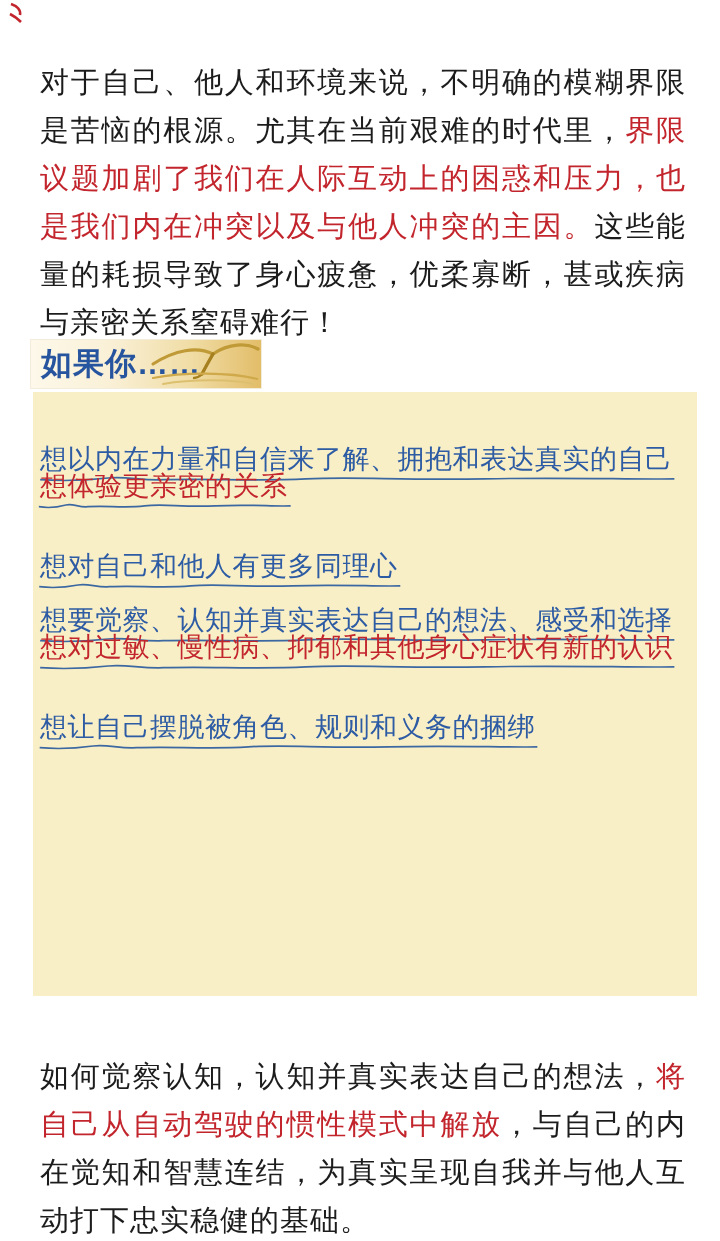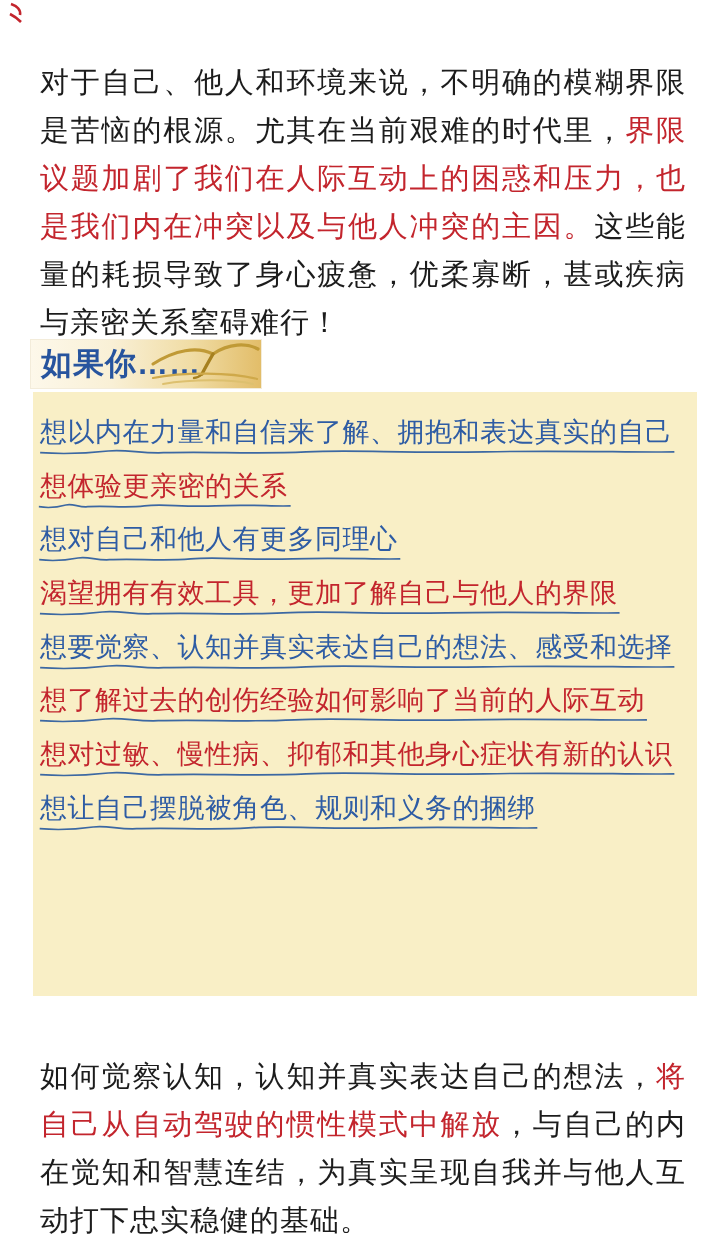--- a/index.html
+++ b/index.html
@@ -33,21 +33,21 @@
   .bird{position:absolute; right:0; top:2px;}
   .yellow-box{
     position:absolute; left:33px; top:392px; width:664px; height:604px;
     background:var(--boxbg); box-sizing:border-box; padding:26px 0 0 7px;
   }
   .item{height:53.7px; white-space:nowrap;}
   .item-text{
     position:relative; display:inline-block; font-size:27px;
     letter-spacing:.5px; line-height:29px; font-weight:500;
   }
-  .item-red{color:var(--red);} .item-blue{color:var(--blue);}
+  .item-red{color:var(--red);} .item-blue{color:var(--blue);margin-top:27px;}
   .item-underline{
     position:absolute; left:-2px; right:-4px; bottom:-10px; height:12px; width:calc(100% + 6px);
   }
 </style>
 </head>
 <body>
 
 <div class="page">
 
   <svg class="corner-mark" width="16" height="22" viewBox="0 0 16 22" aria-hidden="true">
@@ -72,27 +72,21 @@
   <div class="yellow-box" id="listBox">
       <div class="item"><span class="item-text item-blue">想以内在力量和自信来了解、拥抱和表达真实的自己<svg class="item-underline" viewBox="0 0 600 14" preserveAspectRatio="none">
             <path d="M2 9 C26 11 44 10 66 7 C84 5 96 10 118 9 C160 7 200 11 252 8 C300 5 340 10 420 8 C500 6 560 9 598 8" fill="none" stroke="#3c68a2" stroke-width="2"></path>
           </svg></span></div>
       <div class="item"><span class="item-text item-red">想体验更亲密的关系<svg class="item-underline" viewBox="0 0 600 14" preserveAspectRatio="none">
             <path d="M2 9 C26 11 44 10 66 7 C84 5 96 10 118 9 C160 7 200 11 252 8 C300 5 340 10 420 8 C500 6 560 9 598 8" fill="none" stroke="#3c68a2" stroke-width="2"></path>
           </svg></span></div>
       <div class="item"><span class="item-text item-blue">想对自己和他人有更多同理心<svg class="item-underline" viewBox="0 0 600 14" preserveAspectRatio="none">
             <path d="M2 9 C26 11 44 10 66 7 C84 5 96 10 118 9 C160 7 200 11 252 8 C300 5 340 10 420 8 C500 6 560 9 598 8" fill="none" stroke="#3c68a2" stroke-width="2"></path>
           </svg></span></div>
-      <div class="item"><span class="item-text item-red">渴望拥有有效工具，更加了解自己与他人的界限<svg class="item-underline" viewBox="0 0 600 14" preserveAspectRatio="none">
-            <path d="M2 9 C26 11 44 10 66 7 C84 5 96 10 118 9 C160 7 200 11 252 8 C300 5 340 10 420 8 C500 6 560 9 598 8" fill="none" stroke="#3c68a2" stroke-width="2"></path>
-          </svg></span></div>
       <div class="item"><span class="item-text item-blue">想要觉察、认知并真实表达自己的想法、感受和选择<svg class="item-underline" viewBox="0 0 600 14" preserveAspectRatio="none">
-            <path d="M2 9 C26 11 44 10 66 7 C84 5 96 10 118 9 C160 7 200 11 252 8 C300 5 340 10 420 8 C500 6 560 9 598 8" fill="none" stroke="#3c68a2" stroke-width="2"></path>
-          </svg></span></div>
-      <div class="item"><span class="item-text item-red">想了解过去的创伤经验如何影响了当前的人际互动<svg class="item-underline" viewBox="0 0 600 14" preserveAspectRatio="none">
             <path d="M2 9 C26 11 44 10 66 7 C84 5 96 10 118 9 C160 7 200 11 252 8 C300 5 340 10 420 8 C500 6 560 9 598 8" fill="none" stroke="#3c68a2" stroke-width="2"></path>
           </svg></span></div>
       <div class="item"><span class="item-text item-red">想对过敏、慢性病、抑郁和其他身心症状有新的认识<svg class="item-underline" viewBox="0 0 600 14" preserveAspectRatio="none">
             <path d="M2 9 C26 11 44 10 66 7 C84 5 96 10 118 9 C160 7 200 11 252 8 C300 5 340 10 420 8 C500 6 560 9 598 8" fill="none" stroke="#3c68a2" stroke-width="2"></path>
           </svg></span></div>
       <div class="item"><span class="item-text item-blue">想让自己摆脱被角色、规则和义务的捆绑<svg class="item-underline" viewBox="0 0 600 14" preserveAspectRatio="none">
             <path d="M2 9 C26 11 44 10 66 7 C84 5 96 10 118 9 C160 7 200 11 252 8 C300 5 340 10 420 8 C500 6 560 9 598 8" fill="none" stroke="#3c68a2" stroke-width="2"></path>
           </svg></span></div>
     </div>
 

